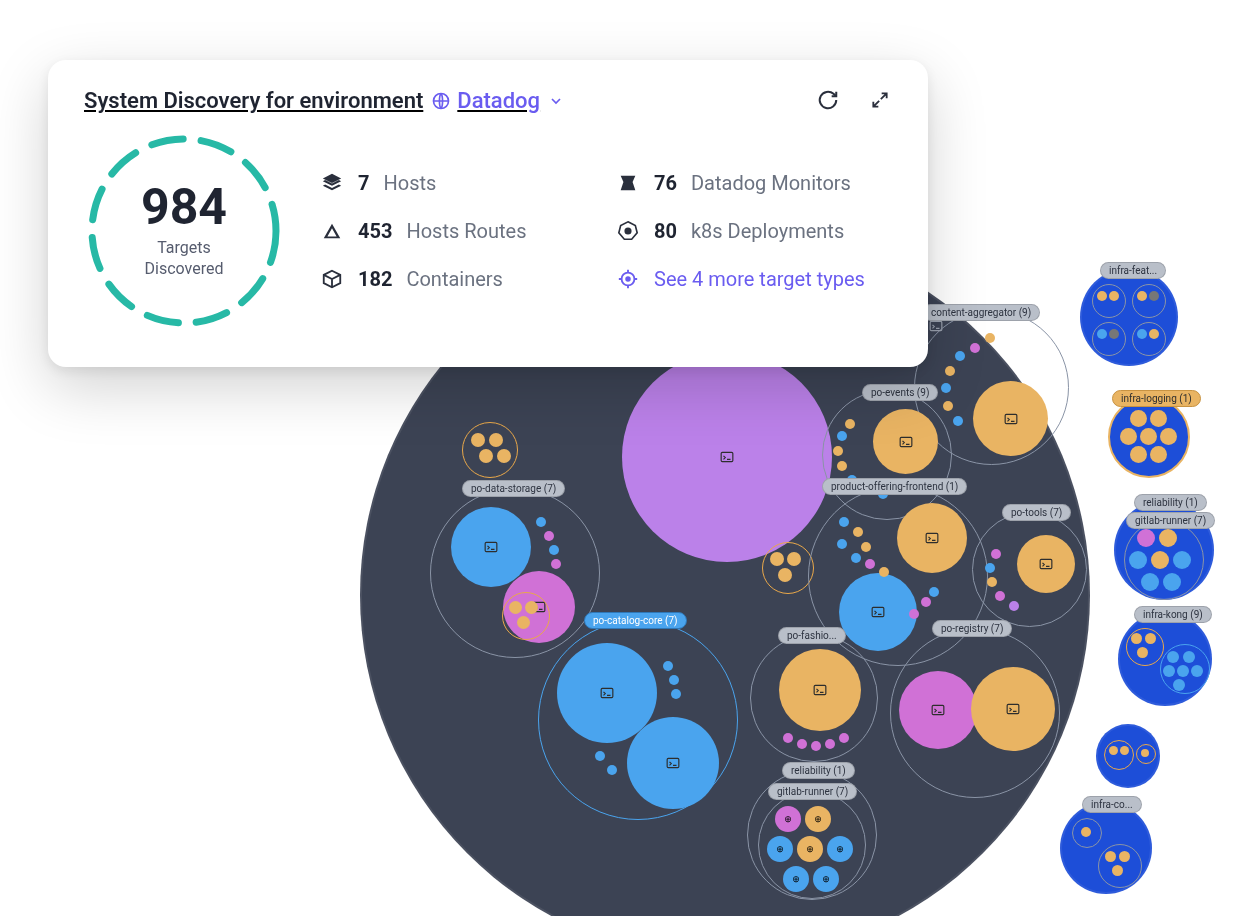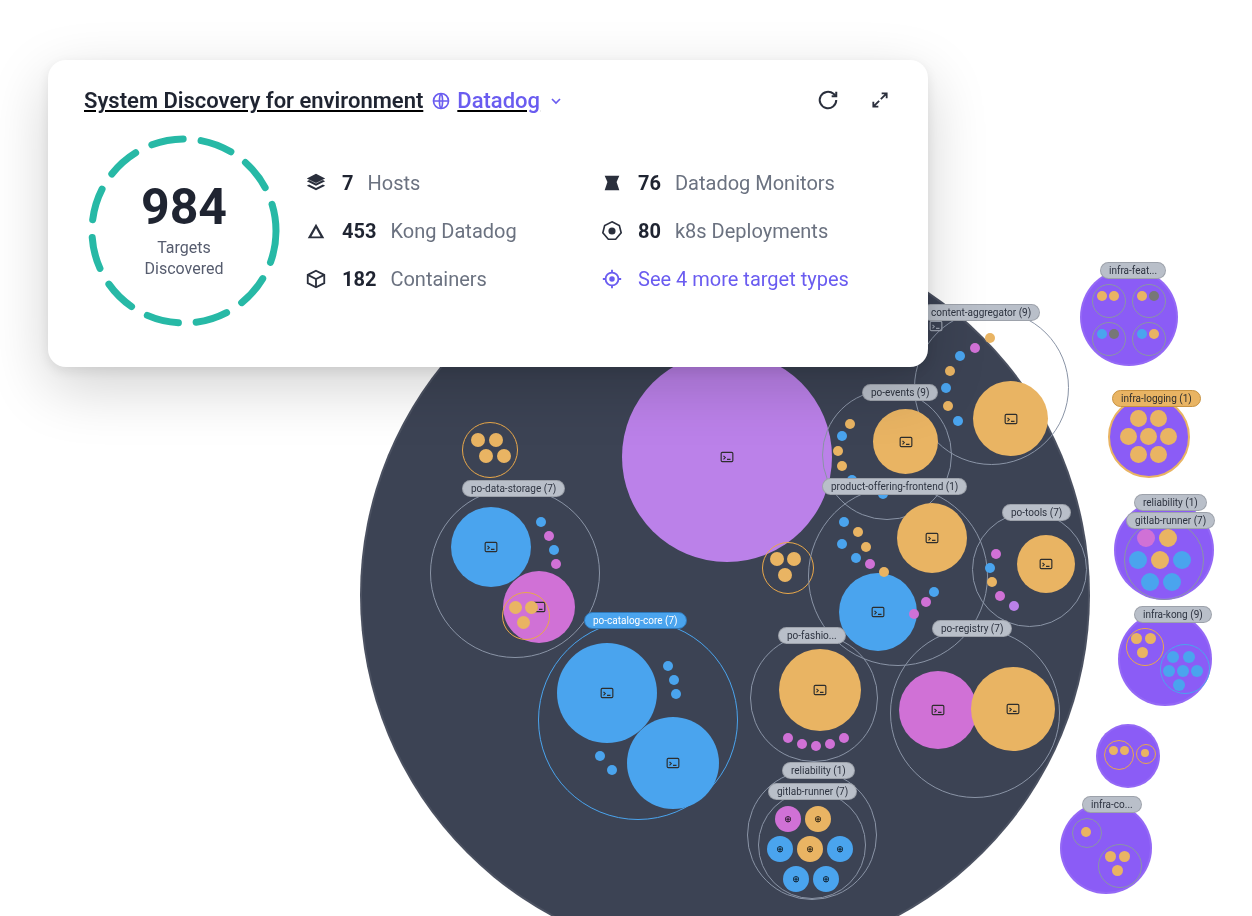--- a/index.html
+++ b/index.html
@@ -67,21 +67,21 @@
   .icon-btn {
     width: 24px; height: 24px;
     display: inline-flex;
     align-items: center;
     justify-content: center;
     cursor: pointer;
     color: #2a2f3c;
   }
   .card-body {
     display: flex;
-    gap: 20px;
+    gap: 36px;
     align-items: center;
   }
   .dashed-circle {
     width: 200px;
     height: 200px;
     border-radius: 50%;
     position: relative;
     display: flex;
     flex-direction: column;
     align-items: center;
@@ -190,21 +190,21 @@
   }
   .tag.blue { background:#4aa4ee; color:#fff; border-color:#2f78b8; }
   .tag.orange { background:#e9b463; color:#2d2d2d; border-color:#c89342; }
   .term-ic {
     width:18px; height:14px;
   }
   
   .side-cluster {
     position: absolute;
     border-radius: 50%;
-    background: #8b5cf6;
+    background: #1d4ed8;
     border: 2px solid rgba(255,255,255,0.08);
   }
 </style>
 </head>
 <body>
 
 <div class="canvas">
 
   <div class="viz">
     <div class="cluster cluster-main">
@@ -567,21 +567,21 @@
           <span class="num">76</span>
           <span class="lbl">Datadog Monitors</span>
         </div>
         <div class="stat">
           <span class="ic">
             <svg viewBox="0 0 24 24" width="22" height="22" fill="#2a2f3c">
                 <path d="M3 20L12 4l9 16H3zm4-2h10l-5-9-5 9z"></path>
               </svg>
           </span>
           <span class="num">453</span>
-          <span class="lbl">Kong Datadog</span>
+          <span class="lbl">Hosts Routes</span>
         </div>
         <div class="stat">
           <span class="ic">
             <svg viewBox="0 0 24 24" width="22" height="22" fill="none" stroke="#2a2f3c" stroke-width="1.8">
                 <polygon points="12,2 20,6 22,14 16,21 8,21 2,14 4,6"></polygon>
                 <circle cx="12" cy="12" r="3" fill="#2a2f3c"></circle>
               </svg>
           </span>
           <span class="num">80</span>
           <span class="lbl">k8s Deployments</span>

